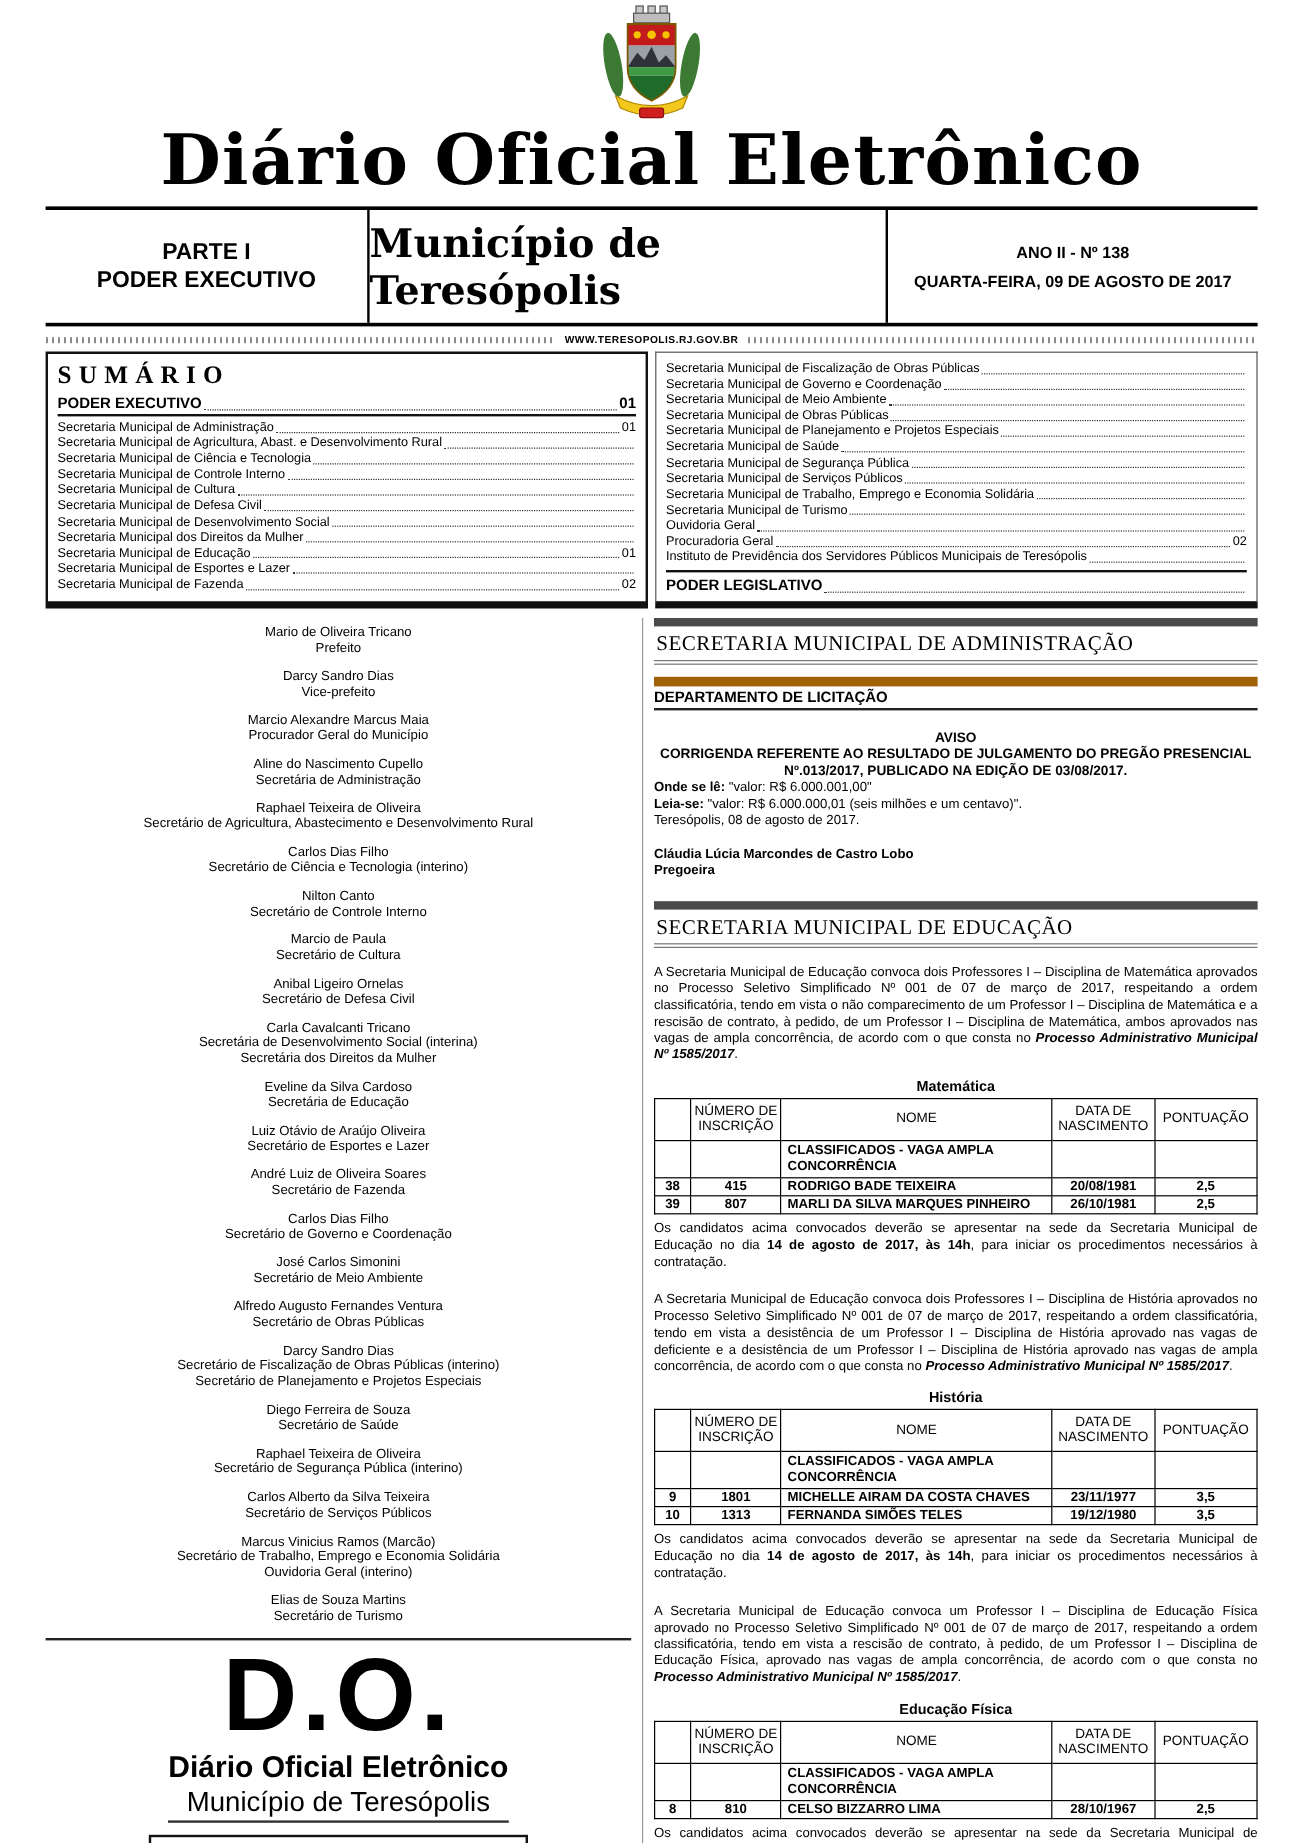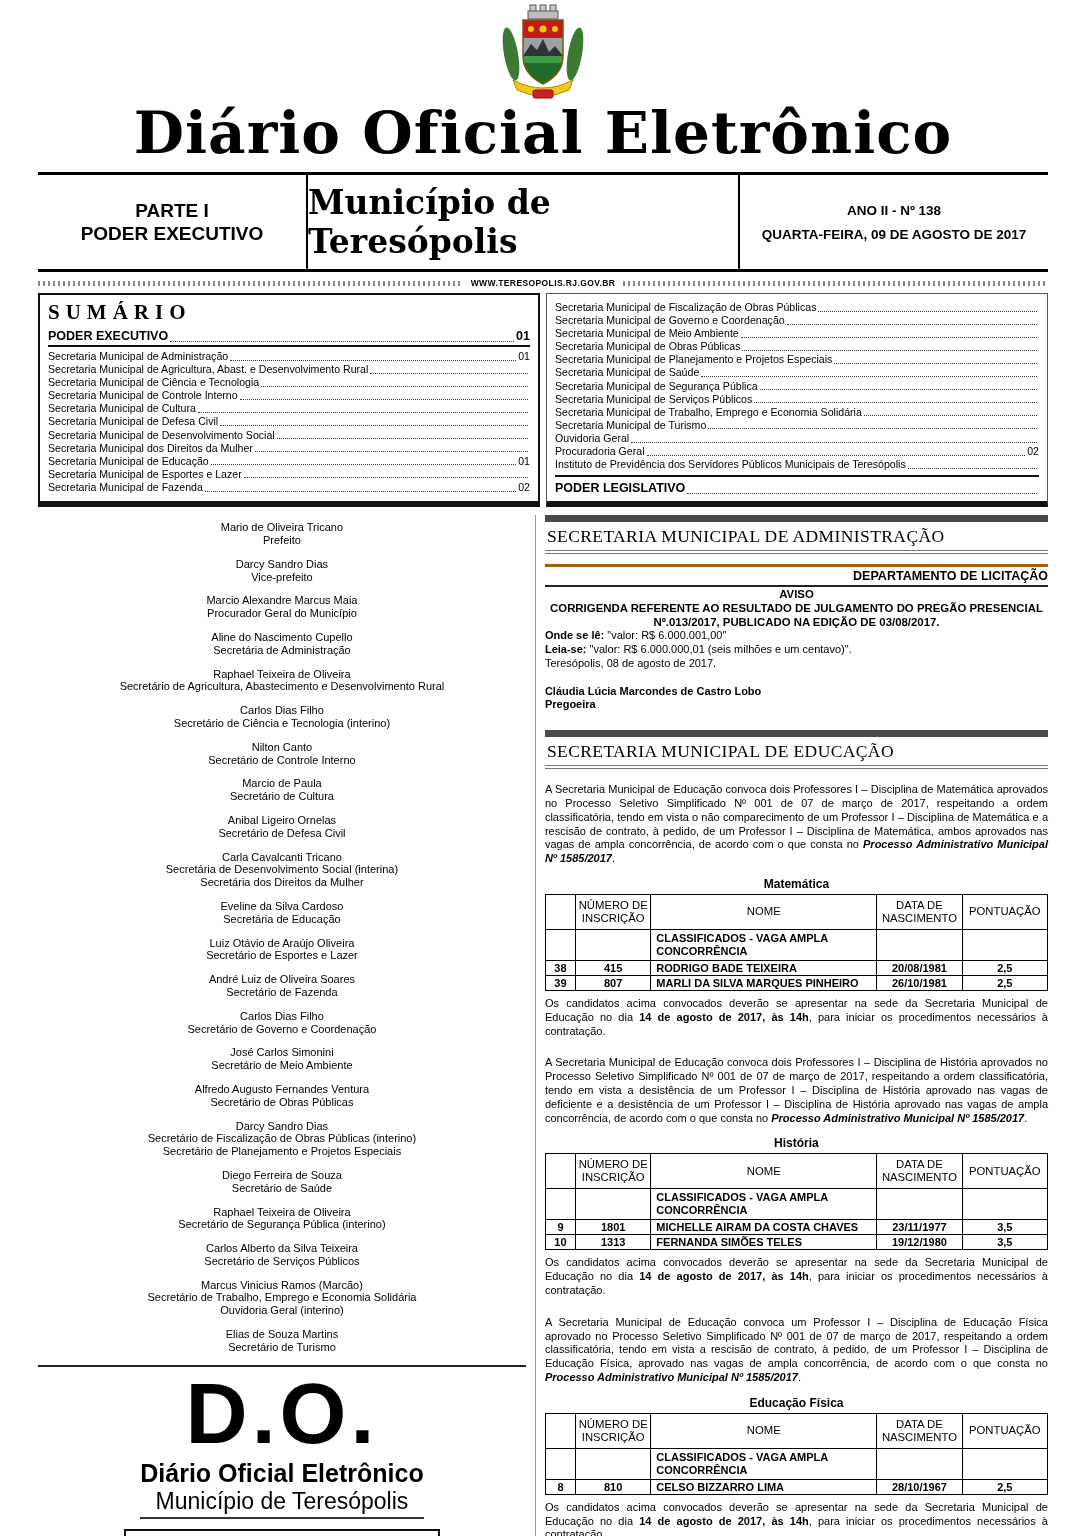--- a/index.html
+++ b/index.html
@@ -33,22 +33,22 @@
   .off div:empty{display:none}
   .dohr{border-top:2px solid #222;margin:4px 0 2px}
   .dobig{font-size:86px;font-weight:900;letter-spacing:4px;line-height:88px;text-align:center}
   .doline1{font-size:25px;font-weight:bold;margin-top:2px;text-align:center}
   .doline2wrap{text-align:center}
   .doline2{font-size:23px;border-bottom:2px solid #333;display:inline-block;padding:0 16px 2px}
   .lawnote{border:2px solid #111;display:inline-block;font-weight:normal;font-size:12.5px;padding:3px 16px;margin-top:10px}
   .secbar{height:7px;background:#4a4a4a}
   .sectitle{font-family:"Liberation Serif",serif;font-size:17.5px;letter-spacing:.4px;padding:4px 2px 3px}
   .secdbl{height:2px;border-top:1px solid #777;border-bottom:1px solid #777}
-  .dept{border-top:3px solid #a16207;border-bottom:2px solid #222;text-align:right;font-weight:bold;font-size:12.5px;padding:2px 0;margin:10px 0 0}
-  .notice{text-align:center;font-weight:bold;font-size:11.4px;line-height:14px;margin-top:0}
+  .dept{border-top:8px solid #a16207;border-bottom:2px solid #222;text-align:left;font-weight:bold;font-size:12.5px;padding:2px 0;margin:10px 0 0}
+  .notice{text-align:center;font-weight:bold;font-size:11.4px;line-height:14px;margin-top:16px}
   .body11{font-size:11px;line-height:13.8px}
   .just{text-align:justify}
   .tbl{width:100%;border-collapse:collapse;margin:2px 0 6px}
   .tbl td{border:1.5px solid #000;font-size:11px;font-weight:bold;padding:1px 5px;vertical-align:middle}
   .tbl .hdr td{text-align:center;font-size:11.3px;line-height:13px;padding:4px 2px;font-weight:normal}
   .tbl .cls td{line-height:13px;padding:2px 5px}
   .tc{text-align:center}
   .tttl{text-align:center;font-weight:bold;font-size:12px;margin:10px 0 3px}
   .blockgap{margin-top:18px}
   .mt14{margin-top:14px}

